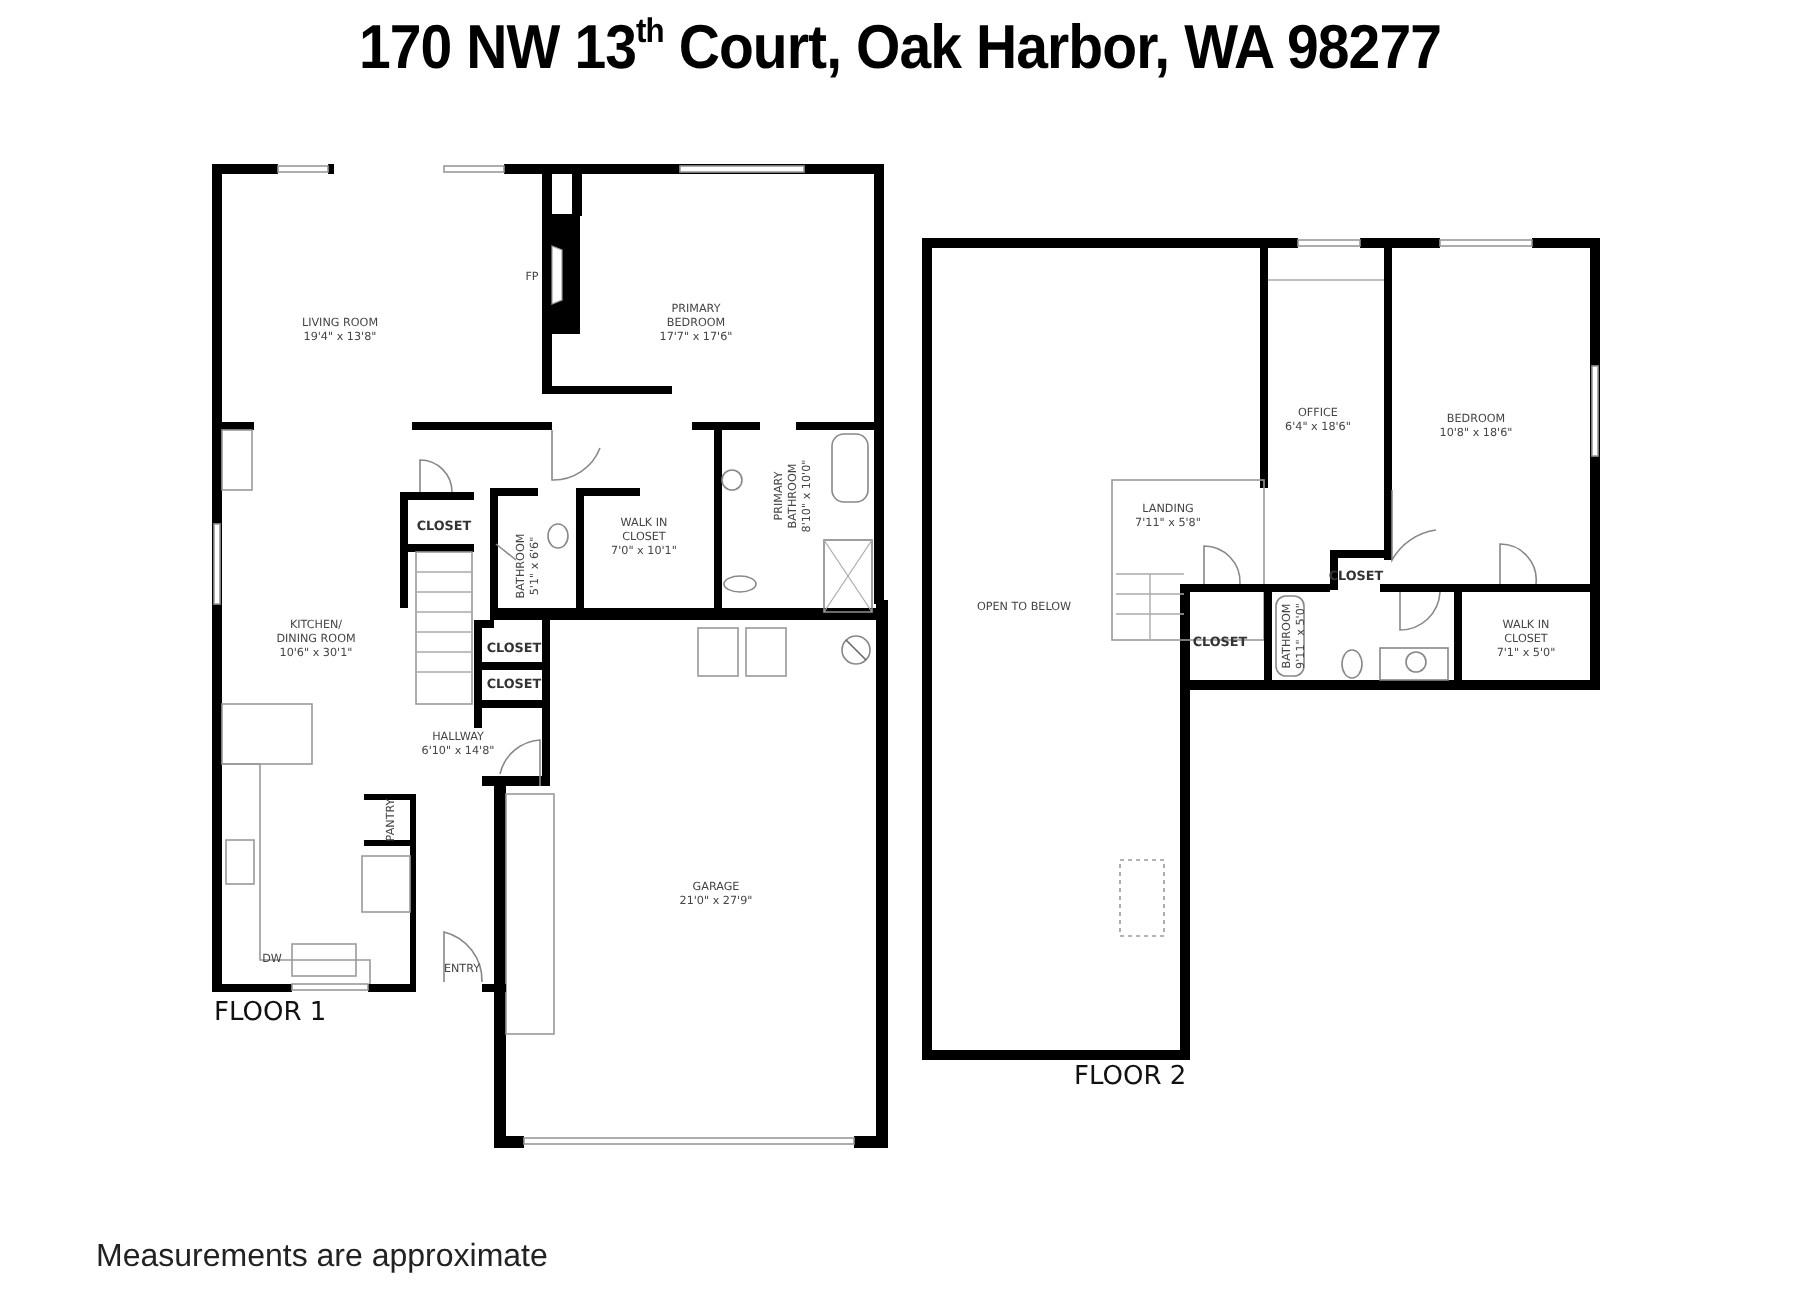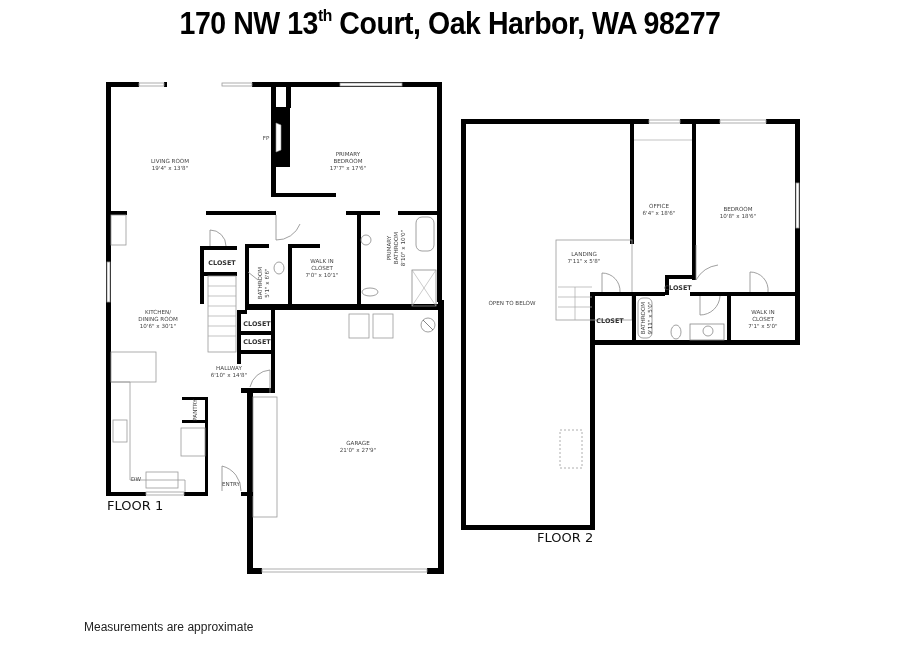--- a/index.html
+++ b/index.html
@@ -3,21 +3,21 @@
 <meta charset="utf-8">
 <style>
   html, body { margin: 0; padding: 0; background: #ffffff; }
   body { width: 900px; height: 654px; position: relative; overflow: hidden; font-family: "Liberation Sans", sans-serif; color: #000; }
   .title { position: absolute; left: 0; top: 6px; width: 900px; text-align: center; font-family: "Liberation Sans", sans-serif; font-weight: bold; font-size: 31px; letter-spacing: -0.5px; transform: scaleX(0.92); transform-origin: center; }
   .title sup { font-size: 17px; vertical-align: 13px; font-weight: bold; }
   svg { position: absolute; left: 0; top: 0; }
   .rl { font-family: "DejaVu Sans", sans-serif; font-size: 5.6px; fill: #444; text-anchor: middle; }
   .rlb { font-family: "DejaVu Sans", sans-serif; font-size: 6.4px; fill: #333; text-anchor: middle; font-weight: bold; }
   .floor { font-family: "DejaVu Sans", sans-serif; font-size: 13px; fill: #111; }
-  .note { position: absolute; left: 84px; top: 620px; font-size: 12px; color: #222; font-family: "Liberation Sans", sans-serif; }
+  .note { position: absolute; left: 48px; top: 620px; font-size: 16px; color: #222; font-family: "Liberation Sans", sans-serif; }
   .wall { fill: #000; }
   .thin { fill: none; stroke: #999; stroke-width: 0.8; }
   .door { fill: none; stroke: #888; stroke-width: 0.8; }
   .win { fill: #fff; stroke: #999; stroke-width: 0.8; }
 </style>
 </head>
 <body>
 
 <div class="title"><span>170 NW 13</span><sup>th</sup><span> Court, Oak Harbor, WA 98277</span></div>
 

